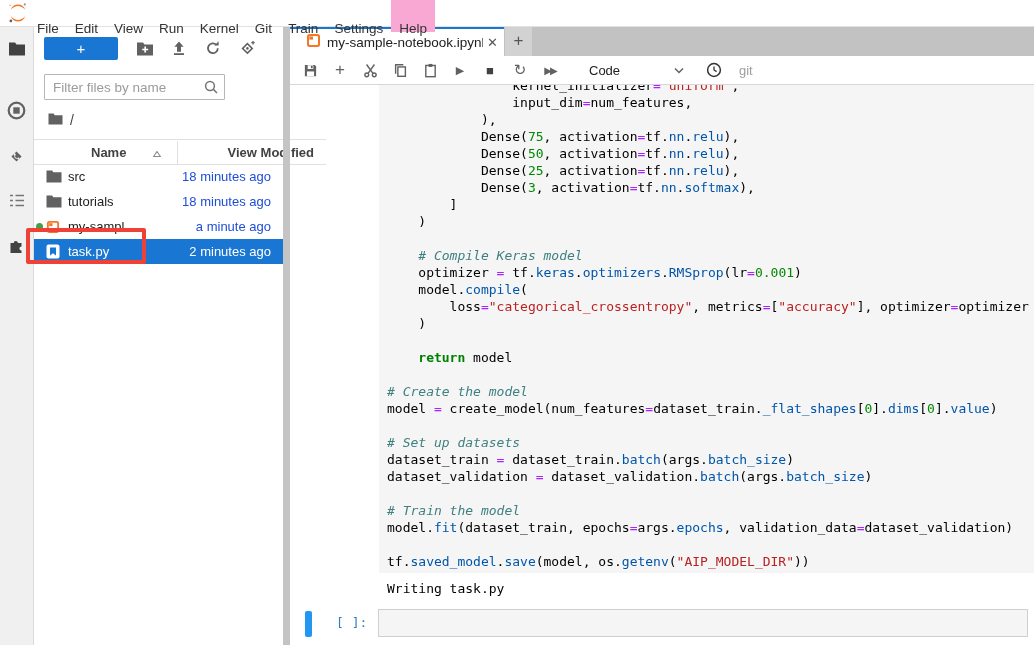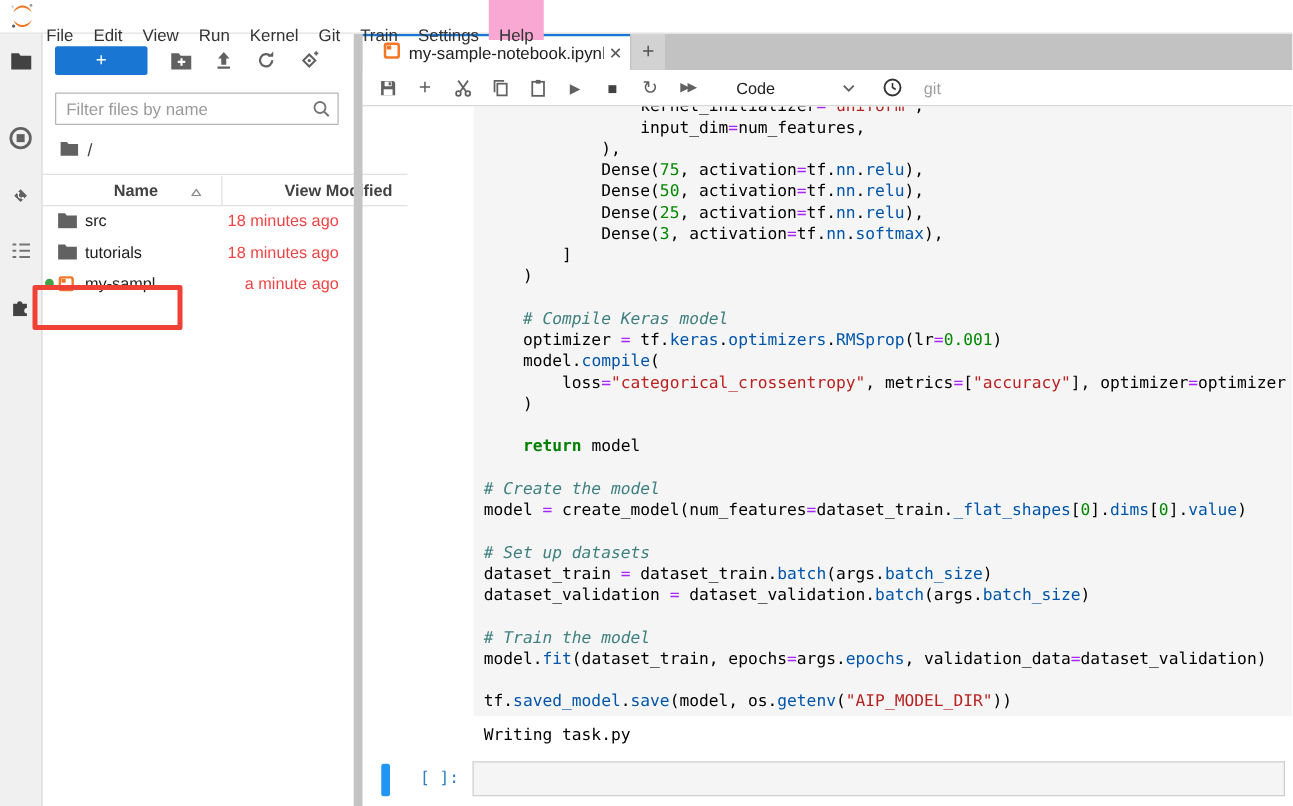--- a/index.html
+++ b/index.html
@@ -18,37 +18,37 @@
   .sidebar{position:absolute;left:0;top:26px;width:33px;height:619px;background:#f0f0f0;
            border-right:1px solid #dadada;z-index:5;}
   .side-icon{position:absolute;left:0;width:33px;height:24px;display:flex;align-items:center;justify-content:center;}
 
   
   .filepanel{position:absolute;left:34px;top:26px;width:249px;height:619px;background:#fff;z-index:4;}
   .fp-newbar{position:absolute;left:0;top:10px;width:249px;height:24px;display:flex;align-items:center;}
   .new-btn{margin-left:10px;width:74px;height:23px;background:#1976d2;border-radius:2px;color:#fff;
            font-size:15px;display:flex;align-items:center;justify-content:center;}
   .fp-iconbtn{width:34px;height:24px;display:flex;align-items:center;justify-content:center;}
-  .filterwrap{position:absolute;left:10px;top:48px;width:227px;height:26px;}
+  .filterwrap{position:absolute;left:10px;top:48px;width:181px;height:26px;}
   .filterwrap input{width:100%;height:100%;box-sizing:border-box;border:1px solid #b6b6b6;border-radius:1px;
            font-size:13.5px;padding:0 26px 0 8px;color:#333;font-family:"Liberation Sans",sans-serif;}
   .filterwrap input::placeholder{color:#9b9b9b;}
   .filter-search{position:absolute;right:7px;top:6px;}
   .breadcrumb{position:absolute;left:14px;top:84px;height:20px;display:flex;align-items:center;gap:7px;
            font-size:14px;color:#424242;}
   .listheader{position:absolute;left:0;top:113px;width:249px;height:24px;border-top:1px solid #e0e0e0;
            border-bottom:1px solid #e0e0e0;display:flex;align-items:center;font-size:13px;color:#424242;padding-left:43px;}
   .lh-name{padding-left:14px;width:62px;font-weight:bold;}
   .lh-caret{width:24px;}
   .lh-mod{flex:1;text-align:right;padding-right:12px;font-weight:bold;border-left:1px solid #e0e0e0;line-height:23px;}
   .filerows{position:absolute;left:0;top:138px;width:249px;}
   .frow{position:relative;height:25px;display:flex;align-items:center;padding-left:12px;font-size:13px;color:#212121;}
   .frow .ficon{width:17px;height:16px;display:flex;align-items:center;margin-right:5px;}
   .frow .fname{flex:1;white-space:nowrap;overflow:hidden;}
-  .frow .ftime{padding-right:12px;color:#ef4444;white-space:nowrap;}
+  .frow .ftime{padding-right:12px;color:#1d4ed8;white-space:nowrap;}
   .frow.selected{background:#1976d2;color:#fff;}
   .frow.selected .ftime{color:#fff;}
   .rundot{position:absolute;left:2px;top:9px;width:7px;height:7px;border-radius:50%;background:#43a047;}
 
   
   .splitter{position:absolute;left:283px;top:26px;width:7px;height:619px;background:#c4c4c4;z-index:5;}
 
   
   .tabbar{position:absolute;left:290px;top:26px;width:744px;height:30px;background:#c2c2c2;display:flex;z-index:4;}
   .tab{width:214px;box-sizing:border-box;background:#fff;border-top:3px solid #1976d2;display:flex;
@@ -229,20 +229,30 @@
         <span class="ficon">
           <svg width="14" height="14" viewBox="0 0 15 15">
             <rect x="1" y="1" width="13" height="13" rx="2.5" fill="#f37726"></rect>
             <rect x="3" y="3" width="9" height="9" rx="1" fill="#fff"></rect>
             <rect x="3.4" y="3.4" width="3.6" height="3.2" fill="#f37726"></rect>
           </svg>
         </span>
         <span class="fname">my-sampl</span>
         <span class="ftime">a minute ago</span>
       </div>
+      <div class="frow selected">
+        <span class="ficon">
+          <svg width="14" height="15" viewBox="0 0 14 15">
+            <rect x="0.5" y="0.5" width="13" height="14" rx="2" fill="#fff"></rect>
+            <path d="M4 3.5h6v8l-3-2.3-3 2.3z" fill="#1976d2"></path>
+          </svg>
+        </span>
+        <span class="fname">task.py</span>
+        <span class="ftime">2 minutes ago</span>
+      </div>
     </div>
 </div>
 
 <div class="splitter"></div>
 
 <div class="tabbar">
   <div class="tab">
     <span>
       <svg width="15" height="15" viewBox="0 0 15 15">
           <rect x="1" y="1" width="13" height="13" rx="2.5" fill="#f37726"></rect>

